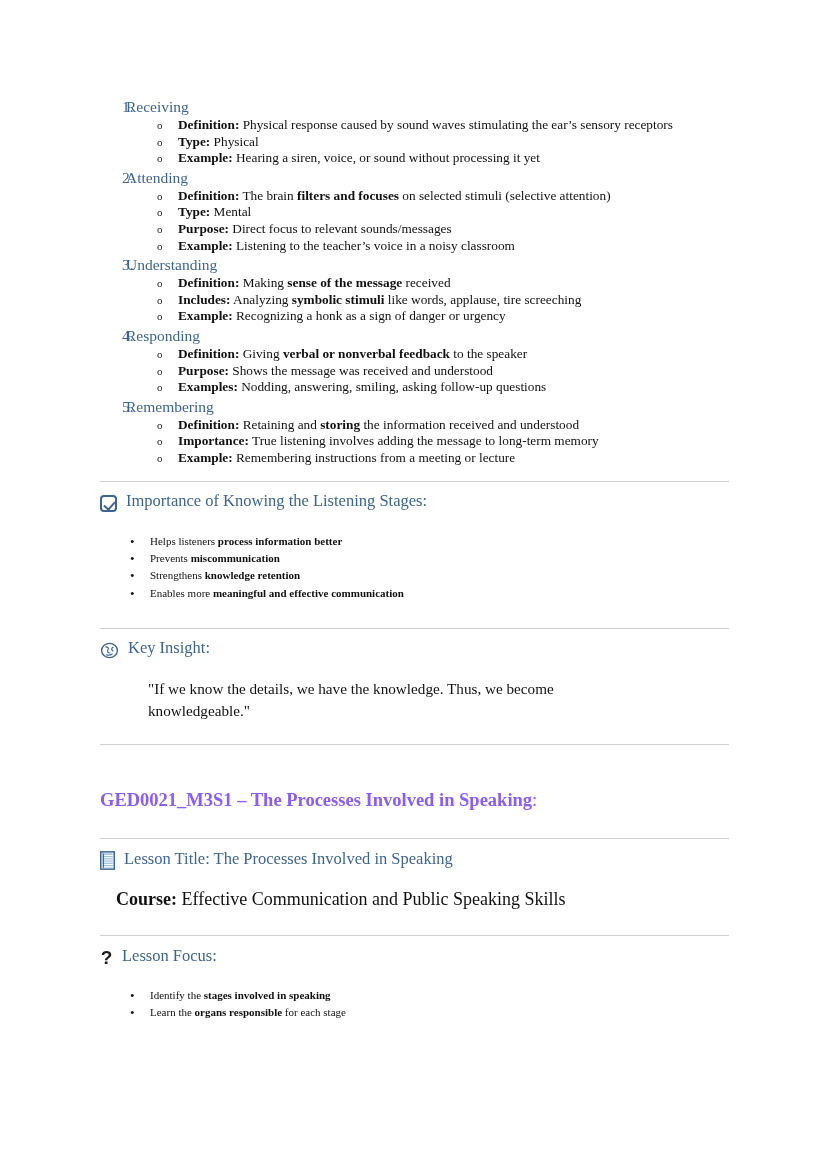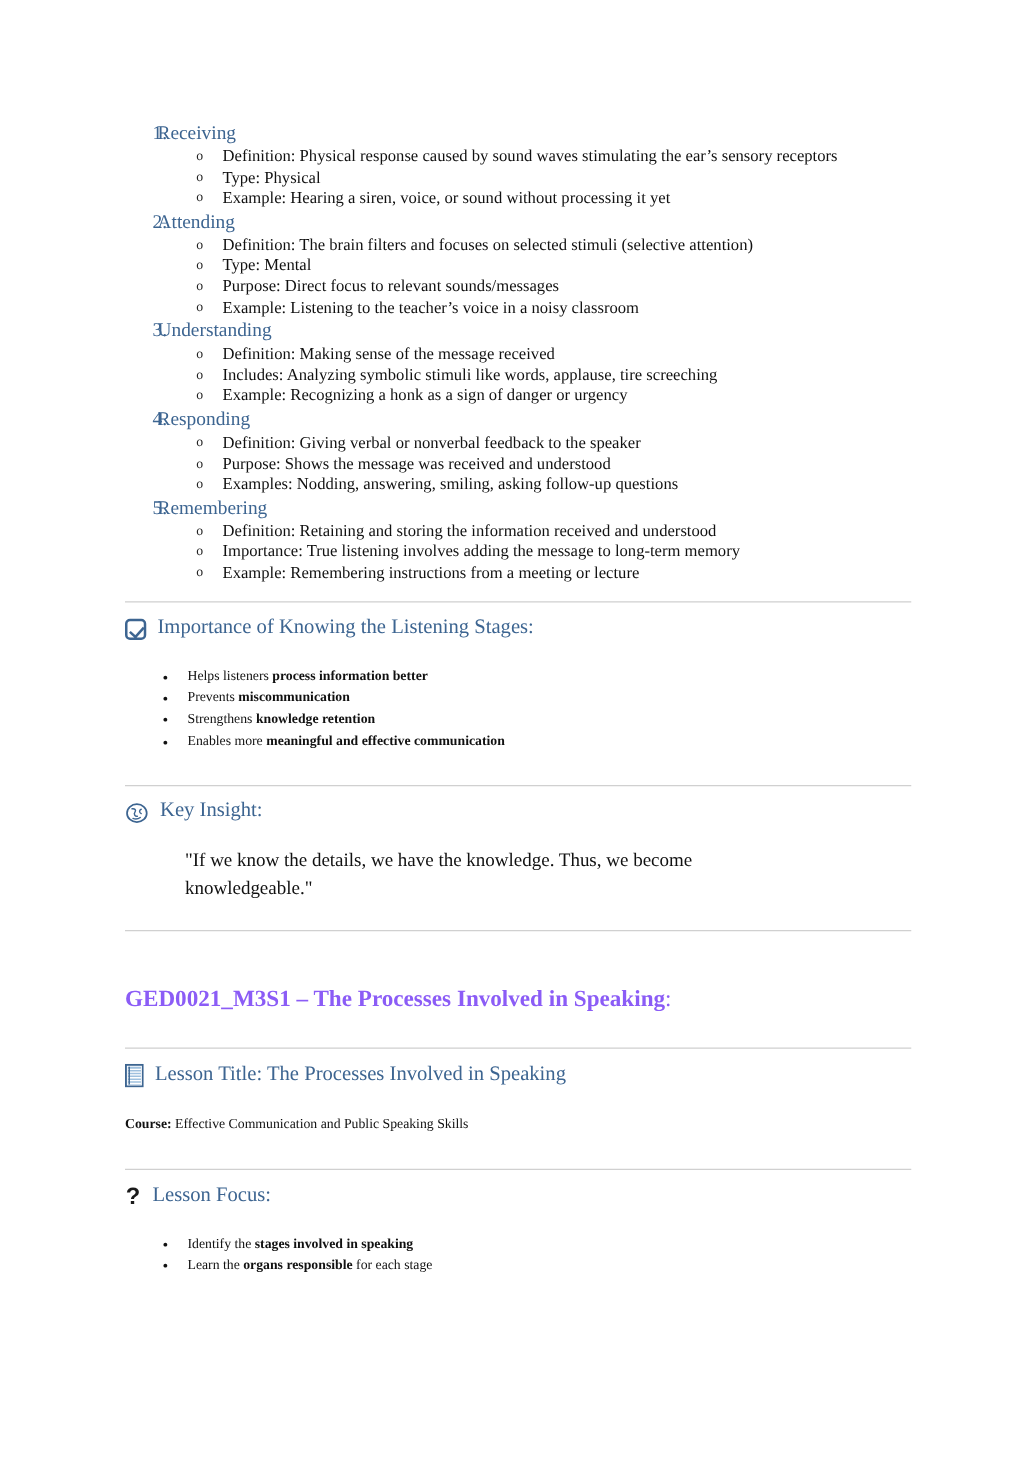--- a/index.html
+++ b/index.html
@@ -54,21 +54,21 @@
     position: relative;
   }
   .sub-item .marker {
     position: absolute;
     left: 57px;
     top: 0;
     font-size: 11px;
     line-height: 16.6px;
     color: #222;
   }
-  .sub-item b { font-weight: normal; }
+  .sub-item b { font-weight: bold; }
 
   
   .divider {
     position: absolute;
     left: 100px;
     width: 629px;
     height: 0;
     border-top: 1px solid #d0d0d0;
   }
 
@@ -161,22 +161,22 @@
     line-height: 24px;
     font-weight: bold;
     color: #8b5cf6;
     white-space: nowrap;
   }
   .doc-title .tail { font-weight: normal; }
 
   
   .course-line {
     position: absolute;
-    left: 100px;
-    font-size: 11px;
+    left: 116px;
+    font-size: 18px;
     line-height: 21px;
     color: #111;
     white-space: nowrap;
   }
   .course-line b { font-weight: bold; }
 </style>
 </head>
 <body>
 
 <div class="page">

